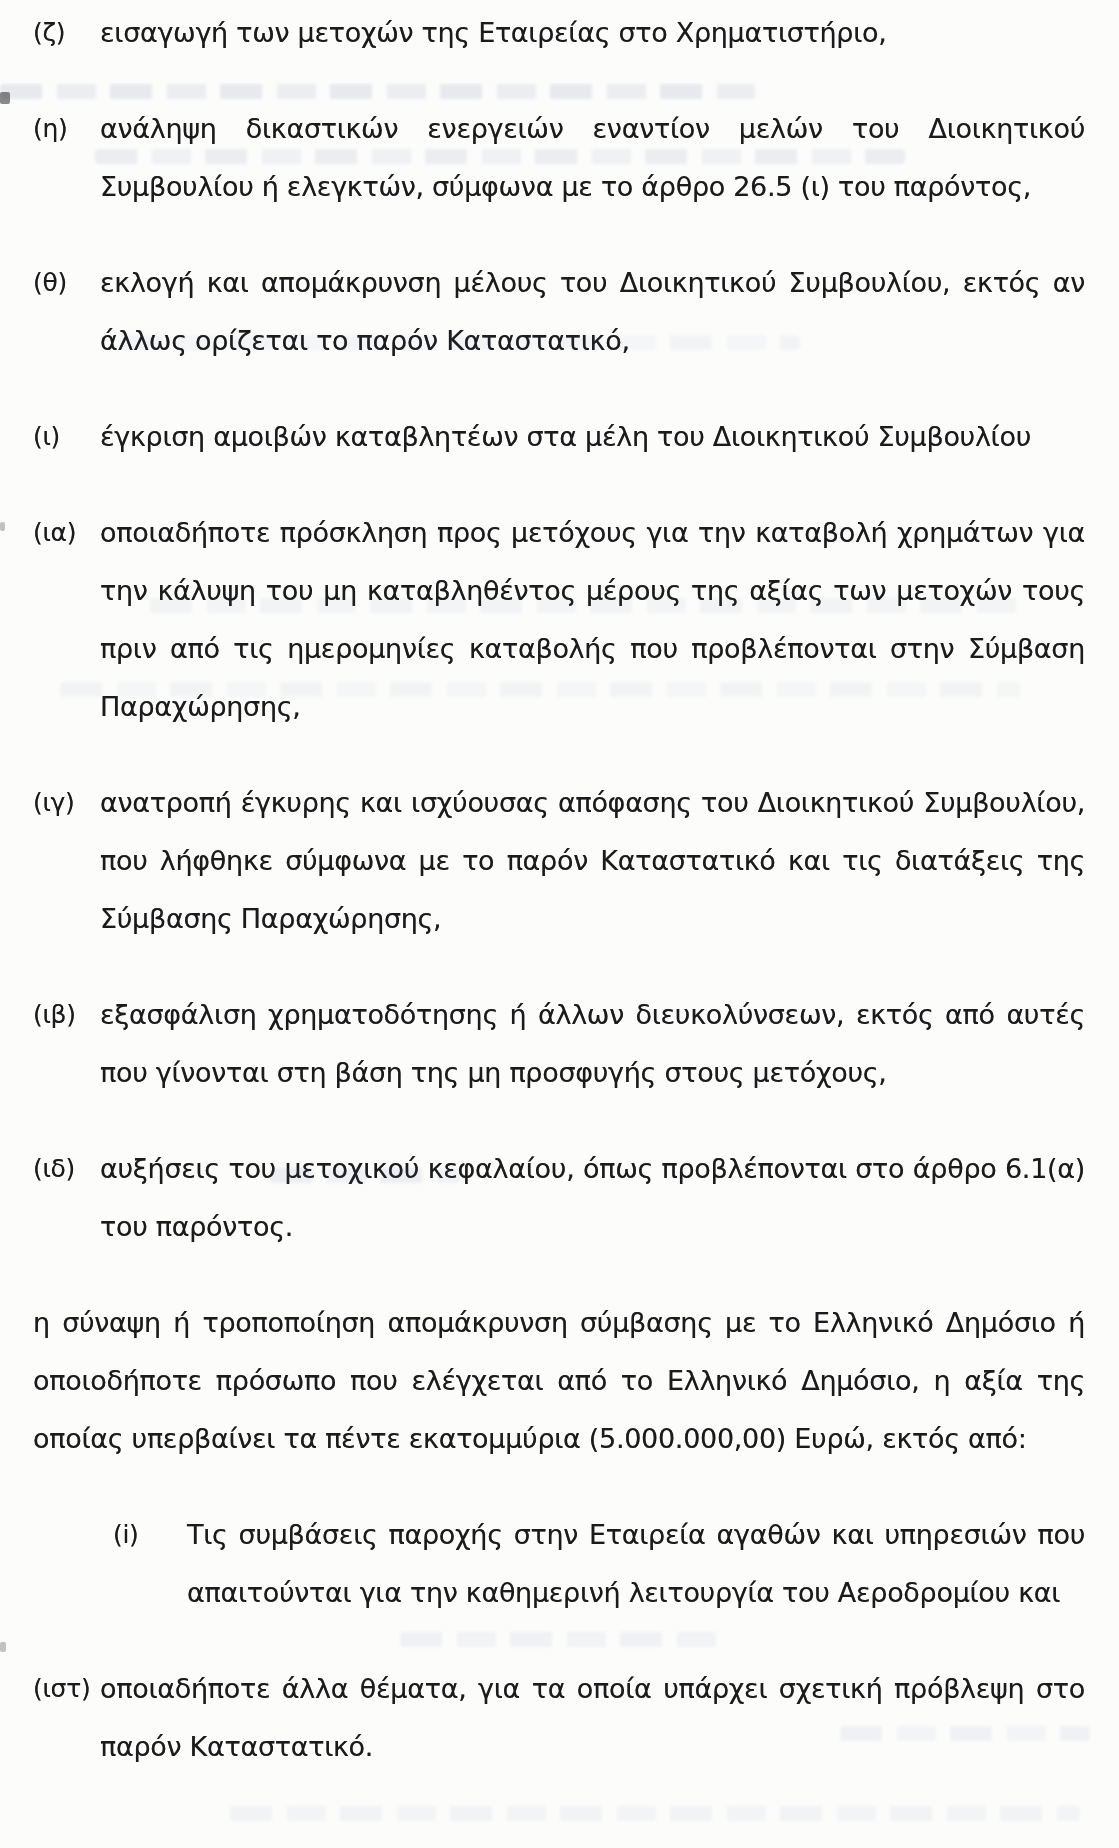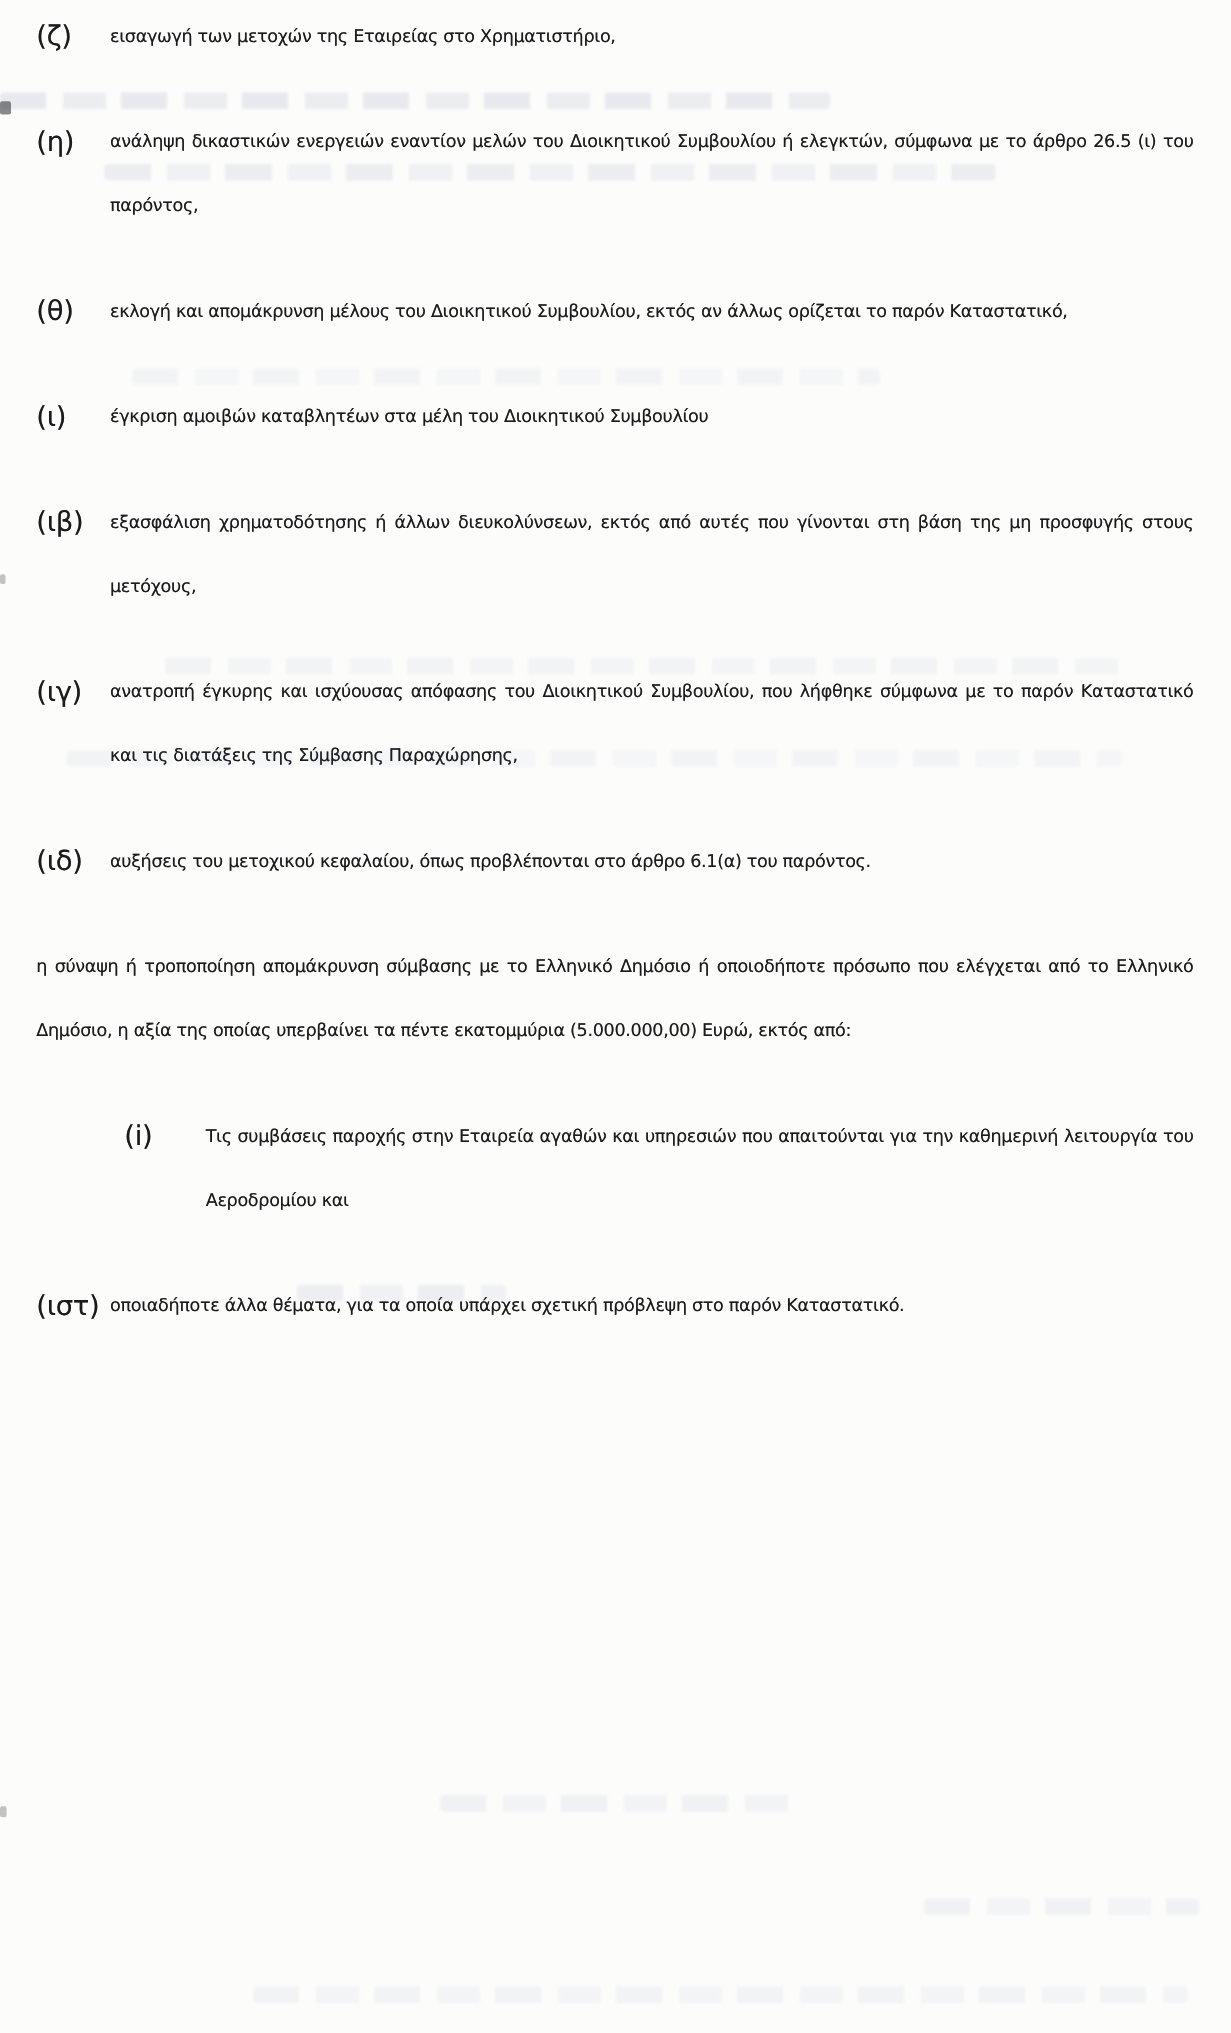--- a/index.html
+++ b/index.html
@@ -28,21 +28,21 @@
   .item .label {
     flex: 0 0 67px;
     font-size: 25px;
     line-height: 58px;
     letter-spacing: -0.3px;
     text-shadow: 0 0 0.6px rgba(10,10,12,0.55);
   }
   .item .text {
     margin: 0;
     flex: 1 1 auto;
-    font-size: 16px;
+    font-size: 27px;
     line-height: 58px;
     letter-spacing: -0.3px;
     text-align: justify;
     text-shadow: 0 0 0.6px rgba(10,10,12,0.55);
   }
   .item.level2 {
     margin-left: 80px;
   }
   .item.level2 .label {
     flex: 0 0 74px;
@@ -101,29 +101,33 @@
   <div class="item level1">
     <span class="label">(θ)</span>
     <p class="text">εκλογή και απομάκρυνση μέλους του Διοικητικού Συμβουλίου, εκτός αν άλλως ορίζεται το παρόν Καταστατικό,</p>
   </div>
 
   <div class="item level1">
     <span class="label">(ι)</span>
     <p class="text">έγκριση αμοιβών καταβλητέων στα μέλη του Διοικητικού Συμβουλίου</p>
   </div>
 
-
   <div class="item level1">
-    <span class="label">(ιβ)</span>
-    <p class="text">εξασφάλιση χρηματοδότησης ή άλλων διευκολύνσεων, εκτός από αυτές που γίνονται στη βάση της μη προσφυγής στους μετόχους,</p>
+    <span class="label">(ια)</span>
+    <p class="text">οποιαδήποτε πρόσκληση προς μετόχους για την καταβολή χρημάτων για την κάλυψη του μη καταβληθέντος μέρους της αξίας των μετοχών τους πριν από τις ημερομηνίες καταβολής που προβλέπονται στην Σύμβαση Παραχώρησης,</p>
   </div>
 
   <div class="item level1">
     <span class="label">(ιγ)</span>
     <p class="text">ανατροπή έγκυρης και ισχύουσας απόφασης του Διοικητικού Συμβουλίου, που λήφθηκε σύμφωνα με το παρόν Καταστατικό και τις διατάξεις της Σύμβασης Παραχώρησης,</p>
+  </div>
+
+  <div class="item level1">
+    <span class="label">(ιβ)</span>
+    <p class="text">εξασφάλιση χρηματοδότησης ή άλλων διευκολύνσεων, εκτός από αυτές που γίνονται στη βάση της μη προσφυγής στους μετόχους,</p>
   </div>
 
   <div class="item level1">
     <span class="label">(ιδ)</span>
     <p class="text">αυξήσεις του μετοχικού κεφαλαίου, όπως προβλέπονται στο άρθρο 6.1(α) του παρόντος.</p>
   </div>
 
   <div class="item level1">
     <p class="text">η σύναψη ή τροποποίηση απομάκρυνση σύμβασης με το Ελληνικό Δημόσιο ή οποιοδήποτε πρόσωπο που ελέγχεται από το Ελληνικό Δημόσιο, η αξία της οποίας υπερβαίνει τα πέντε εκατομμύρια (5.000.000,00) Ευρώ, εκτός από:</p>
   </div>

